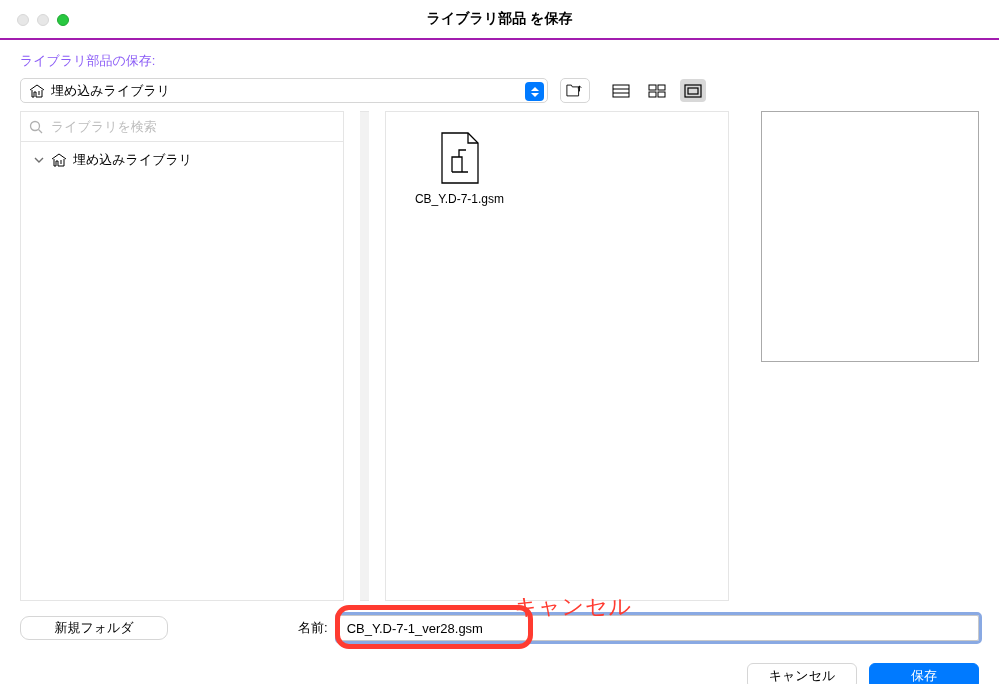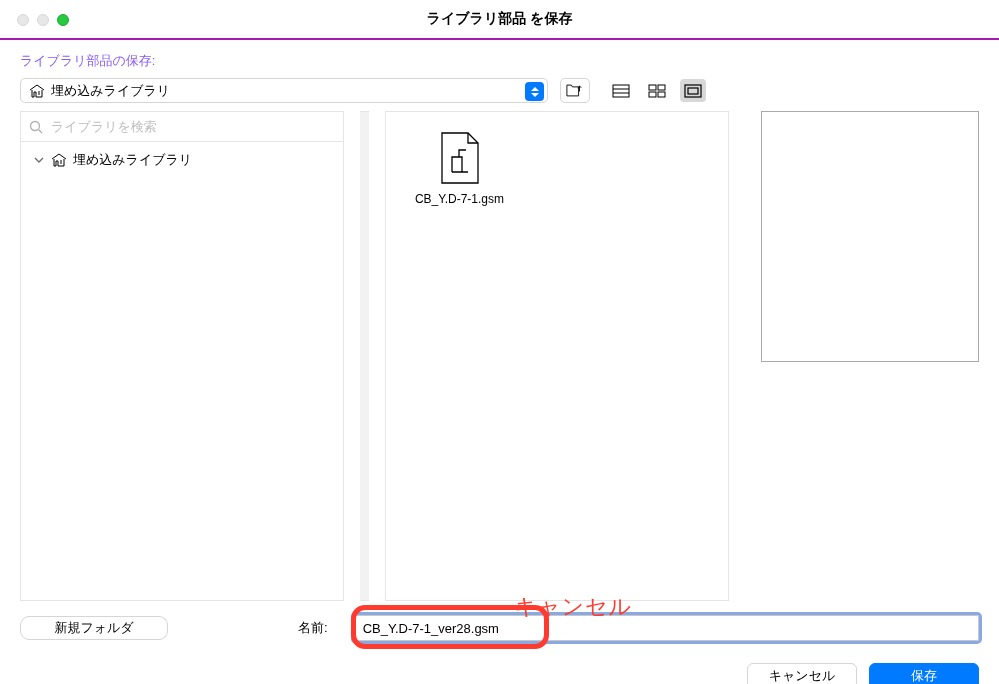--- a/index.html
+++ b/index.html
@@ -215,21 +215,21 @@
       border: 1px solid #d6d6d6;
       border-radius: 9px;
       background: #fff;
       font-size: 13px;
       display: flex;
       align-items: center;
       justify-content: center;
     }
     .name-label {
       margin-left: auto;
-      margin-right: 26px;
+      margin-right: 10px;
       padding-left: 130px;
       font-size: 13px;
     }
     .name-field-wrap {
       position: relative;
       flex: 1;
     }
     .name-field {
       width: 100%;
       height: 26px;

